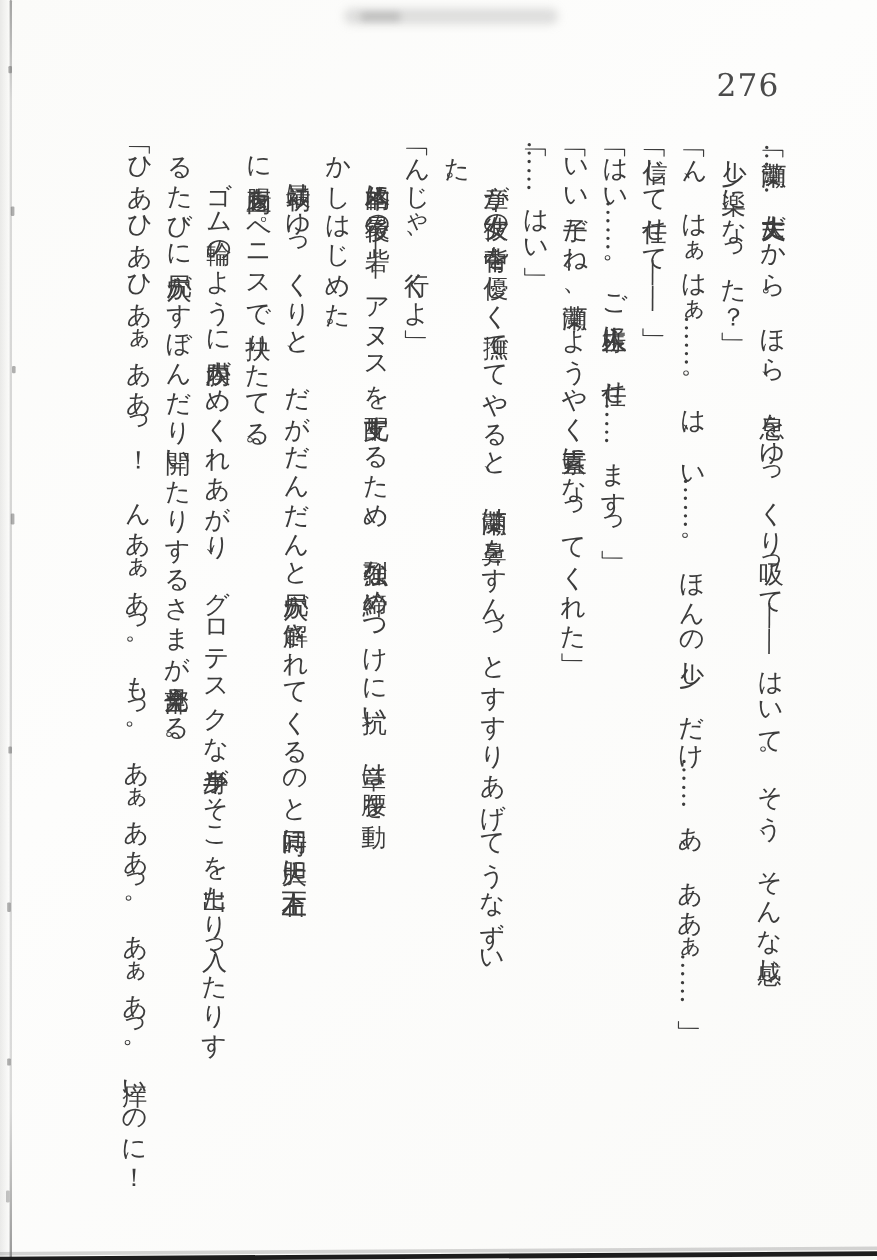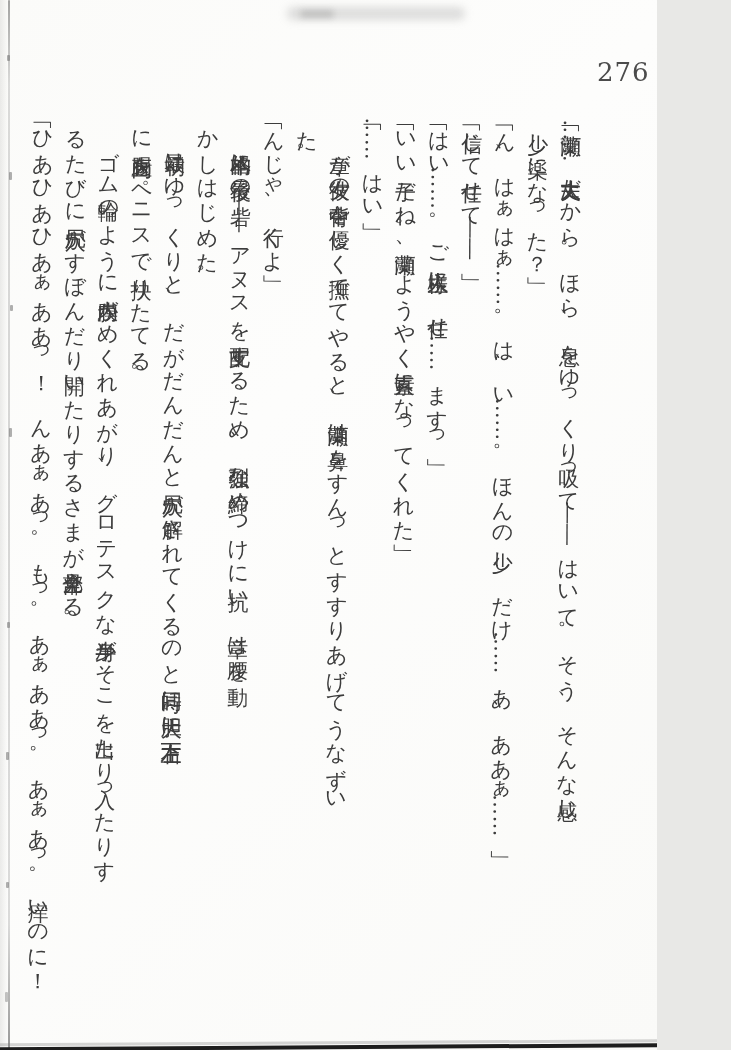--- a/index.html
+++ b/index.html
@@ -2,21 +2,21 @@
 <html><head>
 <meta charset="utf-8">
 <style>
   html, body {
     margin: 0;
     padding: 0;
     background: #e8e8e6;
   }
   .page {
     position: relative;
-    width: 657px;
+    width: 731px;
     height: 1050px;
     background: linear-gradient(135deg, #fbfbf9 0%, #fdfdfc 40%, #fafaf8 100%);
     overflow: hidden;
     font-family: "DejaVu Serif", "Liberation Serif", serif;
   }
 
   
   .binding-line {
     position: absolute;
     left: 8px;

